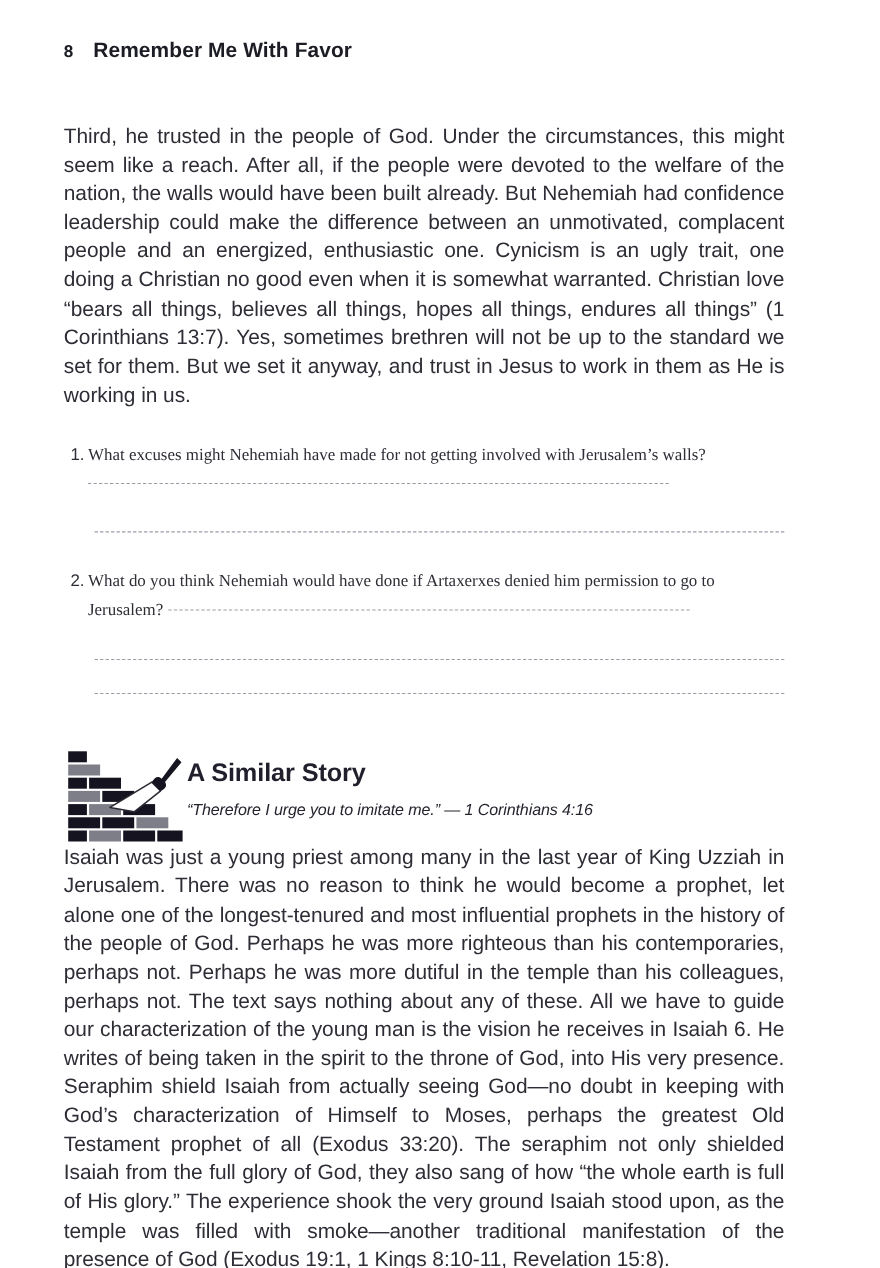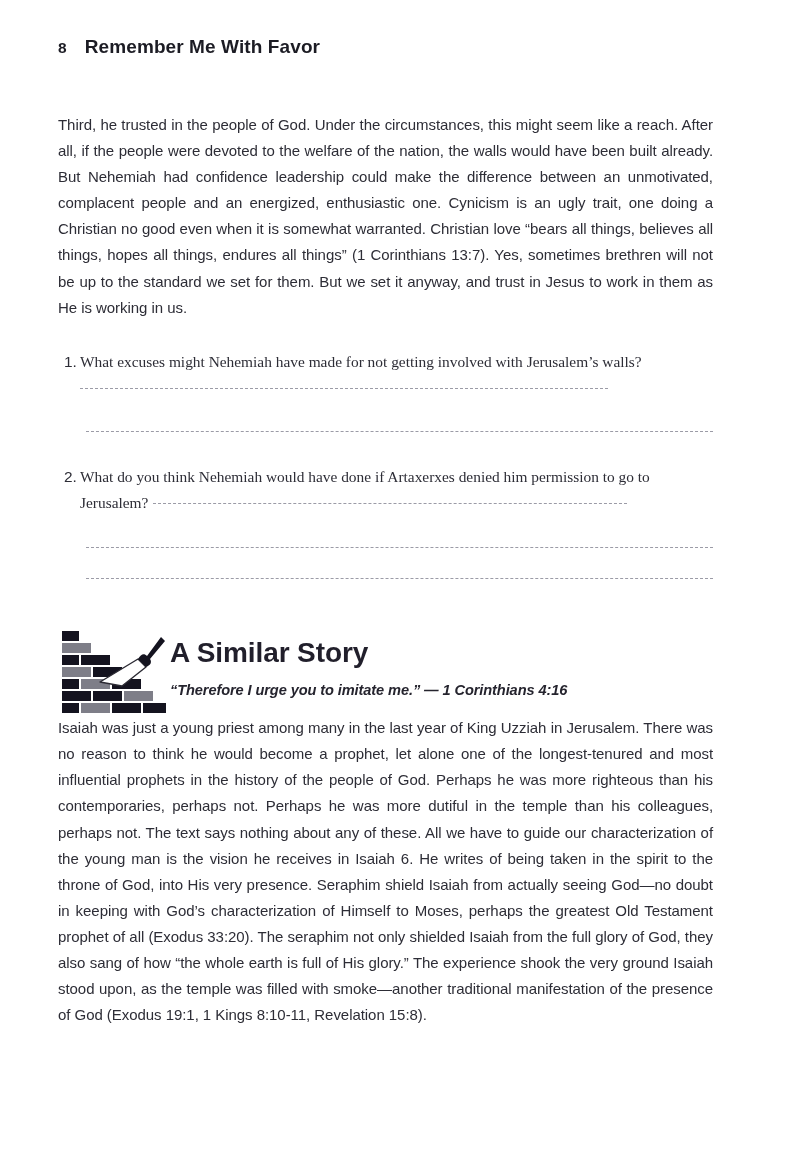--- a/index.html
+++ b/index.html
@@ -47,21 +47,21 @@
   
   .content {
     position: absolute;
     top: 112px;
     left: 58px;
     width: 655px;
   }
 
   p.body-par {
     margin: 0 0 0 0;
-    font-size: 15px;
+    font-size: 19px;
     line-height: 26.1px;
     text-align: justify;
     text-justify: inter-word;
     color: #2d2d36;
     letter-spacing: -0.05px;
   }
 
   
   .questions {
     margin-top: 28px;
@@ -117,30 +117,30 @@
     left: 2px;
     top: 0px;
     width: 108px;
     height: 86px;
   }
   .section-heading-wrap {
     margin-left: 112px;
     padding-top: 8px;
   }
   .section-heading {
-    font-size: 28px;
+    font-size: 23px;
     font-weight: bold;
     color: #211f2b;
     margin: 0;
     letter-spacing: -0.1px;
   }
   .section-verse {
     margin: 13px 0 0 0;
     font-size: 14.6px;
-    font-weight: bold;
+    font-weight: normal;
     font-style: italic;
     color: #25242e;
     letter-spacing: -0.1px;
   }
 
   
   .after-heading {
     margin-top: 5px;
   }
   .par-spacer { height: 19px; }

